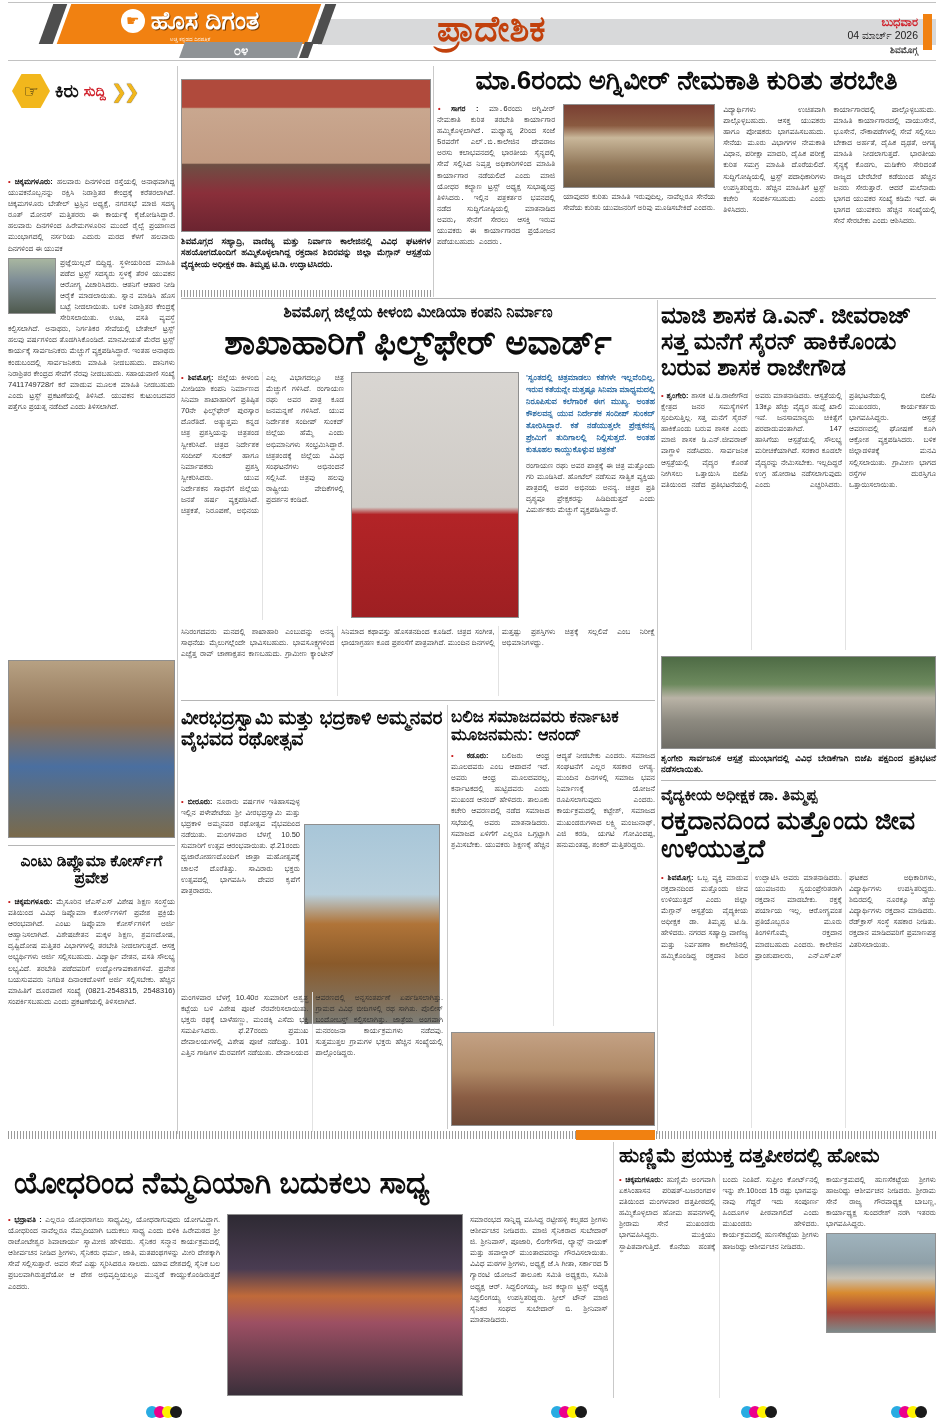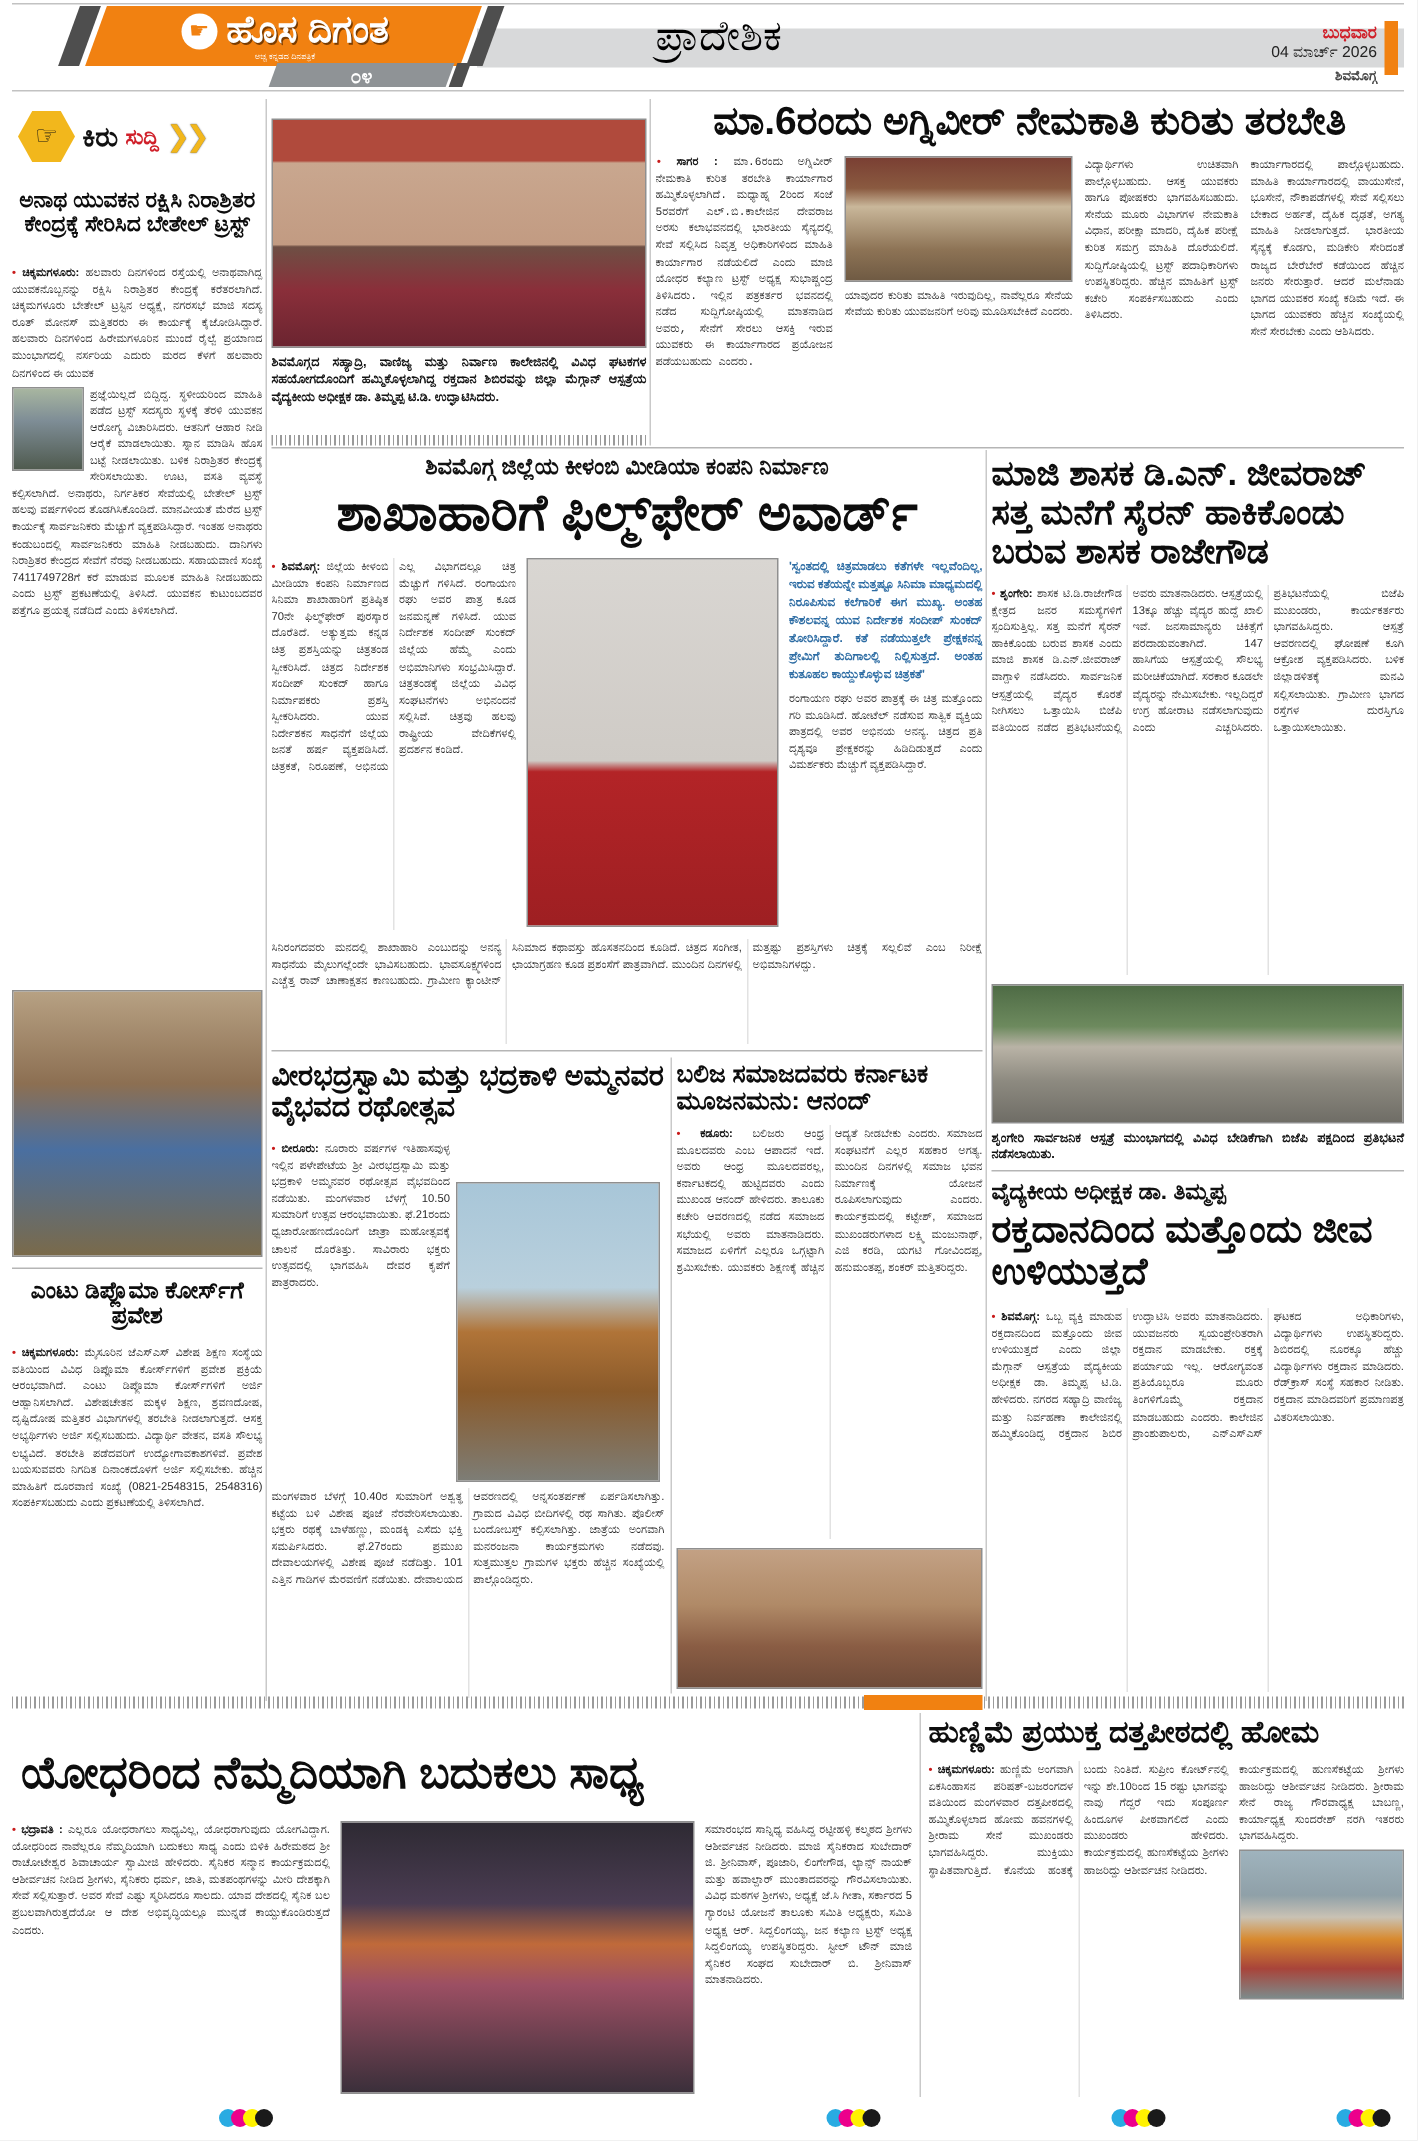--- a/index.html
+++ b/index.html
@@ -2,21 +2,21 @@
 <html><head>
 <meta charset="utf-8">
 <style>
   html,body{margin:0;padding:0;background:#e8e8e8;}
   .sheet{position:relative;width:945px;height:1427px;background:#ffffff;margin:0 auto;
          font-family:"Liberation Sans","DejaVu Sans",sans-serif;color:#1a1a1a;overflow:hidden;}
   .abs{position:absolute;}
   
   .hairline{position:absolute;border-top:1px solid #c2c2c2;height:0;}
   .mast-strip{position:absolute;background:#d8d9da;}
-  .section-title{position:absolute;font-size:28px;font-weight:normal;color:#000000;letter-spacing:0;}
+  .section-title{position:absolute;font-size:36px;font-weight:bold;color:#c2410c;letter-spacing:0;}
   .skew{transform:skewX(-20deg);}
   .logo-para{position:absolute;background:#f18111;}
   .dark-sliver{position:absolute;background:#4e4e4e;}
   .gray-para{position:absolute;background:#8f9396;}
   .logo-content{position:absolute;text-align:center;color:#fff;}
   .logo-row{display:flex;align-items:center;justify-content:center;gap:6px;}
   .logo-circle{width:24px;height:24px;border-radius:50%;background:#fff;color:#f18111;
                font-size:15px;line-height:24px;text-align:center;font-weight:bold;}
   .logo-text{font-size:25px;font-weight:bold;color:#fff;text-shadow:1px 1px 0 #7a3c00;text-align:right;}
   .logo-tagline{font-size:5.5px;color:#fff;margin-top:0px;}
@@ -93,21 +93,20 @@
   <div class="vrule" style="left:447px;top:705px;height:424px;"></div>
   <div class="vrule" style="left:613px;top:1142px;height:256px;"></div>
 
   <div class="kiru" style="left:12px;top:74px;">
     <span class="hexa">☞</span>
     <span class="kiru-black">ಕಿರು</span>
     <span class="kiru-red">ಸುದ್ದಿ</span>
     <span class="chev">❯❯</span>
   </div>
 
-  <div class="abs headline center" style="left:8px;top:126px;width:167px;font-size:14.5px;">ಅನಾಥ ಯುವಕನ ರಕ್ಷಿಸಿ ನಿರಾಶ್ರಿತರ ಕೇಂದ್ರಕ್ಕೆ ಸೇರಿಸಿದ ಬೇತೇಲ್ ಟ್ರಸ್ಟ್</div>
   <div class="abs body" style="left:8px;top:176px;width:167px;height:480px;overflow:hidden;">
     <span class="dl">ಚಿಕ್ಕಮಗಳೂರು:</span>
     <span>ಹಲವಾರು ದಿನಗಳಿಂದ ರಸ್ತೆಯಲ್ಲಿ ಅನಾಥವಾಗಿದ್ದ ಯುವಕನೊಬ್ಬನನ್ನು ರಕ್ಷಿಸಿ ನಿರಾಶ್ರಿತರ ಕೇಂದ್ರಕ್ಕೆ ಕರೆತರಲಾಗಿದೆ. ಚಿಕ್ಕಮಗಳೂರು ಬೇತೇಲ್ ಟ್ರಸ್ಟಿನ ಅಧ್ಯಕ್ಷೆ, ನಗರಸಭೆ ಮಾಜಿ ಸದಸ್ಯ ರೂತ್ ಮೋನಸ್ ಮತ್ತಿತರರು ಈ ಕಾರ್ಯಕ್ಕೆ ಕೈಜೋಡಿಸಿದ್ದಾರೆ. ಹಲವಾರು ದಿನಗಳಿಂದ ಹಿರೇಮಗಳೂರಿನ ಮುಂದೆ ರೈಲ್ವೆ ಪ್ರಯಾಣದ ಮುಂಭಾಗದಲ್ಲಿ ನರ್ಸರಿಯ ಎದುರು ಮರದ ಕೆಳಗೆ ಹಲವಾರು ದಿನಗಳಿಂದ ಈ ಯುವಕ</span>
     <div style="margin-top:3px;">
       <span class="photo" style="float:left;width:48px;height:56px;margin:1px 4px 2px 0;background:linear-gradient(180deg,#a8b6a0 0%,#7e8d96 40%,#4f5a4e 100%);"></span>
       <span>ಪ್ರಜ್ಞೆಯಿಲ್ಲದೆ ಬಿದ್ದಿದ್ದ. ಸ್ಥಳೀಯರಿಂದ ಮಾಹಿತಿ ಪಡೆದ ಟ್ರಸ್ಟ್ ಸದಸ್ಯರು ಸ್ಥಳಕ್ಕೆ ತೆರಳಿ ಯುವಕನ ಆರೋಗ್ಯ ವಿಚಾರಿಸಿದರು. ಆತನಿಗೆ ಆಹಾರ ನೀಡಿ ಆರೈಕೆ ಮಾಡಲಾಯಿತು. ಸ್ನಾನ ಮಾಡಿಸಿ ಹೊಸ ಬಟ್ಟೆ ನೀಡಲಾಯಿತು. ಬಳಿಕ ನಿರಾಶ್ರಿತರ ಕೇಂದ್ರಕ್ಕೆ ಸೇರಿಸಲಾಯಿತು. ಊಟ, ವಸತಿ ವ್ಯವಸ್ಥೆ ಕಲ್ಪಿಸಲಾಗಿದೆ. ಅನಾಥರು, ನಿರ್ಗತಿಕರ ಸೇವೆಯಲ್ಲಿ ಬೇತೇಲ್ ಟ್ರಸ್ಟ್ ಹಲವು ವರ್ಷಗಳಿಂದ ತೊಡಗಿಸಿಕೊಂಡಿದೆ. ಮಾನವೀಯತೆ ಮೆರೆದ ಟ್ರಸ್ಟ್ ಕಾರ್ಯಕ್ಕೆ ಸಾರ್ವಜನಿಕರು ಮೆಚ್ಚುಗೆ ವ್ಯಕ್ತಪಡಿಸಿದ್ದಾರೆ. ಇಂತಹ ಅನಾಥರು ಕಂಡುಬಂದಲ್ಲಿ ಸಾರ್ವಜನಿಕರು ಮಾಹಿತಿ ನೀಡಬಹುದು. ದಾನಿಗಳು ನಿರಾಶ್ರಿತರ ಕೇಂದ್ರದ ಸೇವೆಗೆ ನೆರವು ನೀಡಬಹುದು. ಸಹಾಯವಾಣಿ ಸಂಖ್ಯೆ 7411749728ಗೆ ಕರೆ ಮಾಡುವ ಮೂಲಕ ಮಾಹಿತಿ ನೀಡಬಹುದು ಎಂದು ಟ್ರಸ್ಟ್ ಪ್ರಕಟಣೆಯಲ್ಲಿ ತಿಳಿಸಿದೆ. ಯುವಕನ ಕುಟುಂಬದವರ ಪತ್ತೆಗೂ ಪ್ರಯತ್ನ ನಡೆದಿದೆ ಎಂದು ತಿಳಿಸಲಾಗಿದೆ.</span>
     </div>
   </div>
   <div class="abs photo" style="left:8px;top:660px;width:167px;height:178px;background:linear-gradient(180deg,#b7a183 0%,#8c6f52 35%,#4a6fa0 60%,#7a6a4a 100%);"></div>
   <div class="hrule" style="left:8px;top:845px;width:167px;"></div>
@@ -155,21 +154,21 @@
   <div class="abs headline" style="left:661px;top:303px;width:275px;font-size:23px;">ಮಾಜಿ ಶಾಸಕ ಡಿ.ಎನ್. ಜೀವರಾಜ್ ಸತ್ತ ಮನೆಗೆ ಸೈರನ್ ಹಾಕಿಕೊಂಡು ಬರುವ ಶಾಸಕ ರಾಜೇಗೌಡ</div>
   <div class="abs body cols3" style="left:661px;top:390px;width:275px;height:260px;overflow:hidden;">
     <span class="dl">ಶೃಂಗೇರಿ:</span>
     <span>ಶಾಸಕ ಟಿ.ಡಿ.ರಾಜೇಗೌಡ ಕ್ಷೇತ್ರದ ಜನರ ಸಮಸ್ಯೆಗಳಿಗೆ ಸ್ಪಂದಿಸುತ್ತಿಲ್ಲ. ಸತ್ತ ಮನೆಗೆ ಸೈರನ್ ಹಾಕಿಕೊಂಡು ಬರುವ ಶಾಸಕ ಎಂದು ಮಾಜಿ ಶಾಸಕ ಡಿ.ಎನ್.ಜೀವರಾಜ್ ವಾಗ್ದಾಳಿ ನಡೆಸಿದರು. ಸಾರ್ವಜನಿಕ ಆಸ್ಪತ್ರೆಯಲ್ಲಿ ವೈದ್ಯರ ಕೊರತೆ ನೀಗಿಸಲು ಒತ್ತಾಯಿಸಿ ಬಿಜೆಪಿ ವತಿಯಿಂದ ನಡೆದ ಪ್ರತಿಭಟನೆಯಲ್ಲಿ ಅವರು ಮಾತನಾಡಿದರು. ಆಸ್ಪತ್ರೆಯಲ್ಲಿ 13ಕ್ಕೂ ಹೆಚ್ಚು ವೈದ್ಯರ ಹುದ್ದೆ ಖಾಲಿ ಇವೆ. ಜನಸಾಮಾನ್ಯರು ಚಿಕಿತ್ಸೆಗೆ ಪರದಾಡುವಂತಾಗಿದೆ. 147 ಹಾಸಿಗೆಯ ಆಸ್ಪತ್ರೆಯಲ್ಲಿ ಸೌಲಭ್ಯ ಮರೀಚಿಕೆಯಾಗಿದೆ. ಸರಕಾರ ಕೂಡಲೇ ವೈದ್ಯರನ್ನು ನೇಮಿಸಬೇಕು. ಇಲ್ಲದಿದ್ದರೆ ಉಗ್ರ ಹೋರಾಟ ನಡೆಸಲಾಗುವುದು ಎಂದು ಎಚ್ಚರಿಸಿದರು. ಪ್ರತಿಭಟನೆಯಲ್ಲಿ ಬಿಜೆಪಿ ಮುಖಂಡರು, ಕಾರ್ಯಕರ್ತರು ಭಾಗವಹಿಸಿದ್ದರು. ಆಸ್ಪತ್ರೆ ಆವರಣದಲ್ಲಿ ಘೋಷಣೆ ಕೂಗಿ ಆಕ್ರೋಶ ವ್ಯಕ್ತಪಡಿಸಿದರು. ಬಳಿಕ ಜಿಲ್ಲಾಡಳಿತಕ್ಕೆ ಮನವಿ ಸಲ್ಲಿಸಲಾಯಿತು. ಗ್ರಾಮೀಣ ಭಾಗದ ರಸ್ತೆಗಳ ದುರಸ್ತಿಗೂ ಒತ್ತಾಯಿಸಲಾಯಿತು.</span>
   </div>
   <div class="abs photo" style="left:661px;top:656px;width:275px;height:93px;background:linear-gradient(180deg,#4e6b45 0%,#6d8a5e 30%,#b9b3a6 45%,#8d8a80 70%,#6f6d66 100%);"></div>
   <div class="abs caption" style="left:661px;top:753px;width:275px;">ಶೃಂಗೇರಿ ಸಾರ್ವಜನಿಕ ಆಸ್ಪತ್ರೆ ಮುಂಭಾಗದಲ್ಲಿ ವಿವಿಧ ಬೇಡಿಕೆಗಾಗಿ ಬಿಜೆಪಿ ಪಕ್ಷದಿಂದ ಪ್ರತಿಭಟನೆ ನಡೆಸಲಾಯಿತು.</div>
   <div class="hrule" style="left:661px;top:780px;width:275px;"></div>
 
   <div class="abs headline" style="left:181px;top:707px;width:262px;font-size:19px;">ವೀರಭದ್ರಸ್ವಾಮಿ ಮತ್ತು ಭದ್ರಕಾಳಿ ಅಮ್ಮನವರ ವೈಭವದ ರಥೋತ್ಸವ</div>
-  <div class="abs flexrow" style="left:181px;top:760px;width:262px;gap:4px;">
+  <div class="abs flexrow" style="left:181px;top:796px;width:262px;gap:4px;">
     <div class="body" style="width:119px;height:200px;overflow:hidden;">
       <span class="dl">ಬೀರೂರು:</span>
       <span>ನೂರಾರು ವರ್ಷಗಳ ಇತಿಹಾಸವುಳ್ಳ ಇಲ್ಲಿನ ಪಳೇಪೇಟೆಯ ಶ್ರೀ ವೀರಭದ್ರಸ್ವಾಮಿ ಮತ್ತು ಭದ್ರಕಾಳಿ ಅಮ್ಮನವರ ರಥೋತ್ಸವ ವೈಭವದಿಂದ ನಡೆಯಿತು. ಮಂಗಳವಾರ ಬೆಳಗ್ಗೆ 10.50 ಸುಮಾರಿಗೆ ಉತ್ಸವ ಆರಂಭವಾಯಿತು. ಫೆ.21ರಂದು ಧ್ವಜಾರೋಹಣದೊಂದಿಗೆ ಜಾತ್ರಾ ಮಹೋತ್ಸವಕ್ಕೆ ಚಾಲನೆ ದೊರೆತಿತ್ತು. ಸಾವಿರಾರು ಭಕ್ತರು ಉತ್ಸವದಲ್ಲಿ ಭಾಗವಹಿಸಿ ದೇವರ ಕೃಪೆಗೆ ಪಾತ್ರರಾದರು.</span>
     </div>
     <div class="photo" style="width:136px;height:200px;margin-top:28px;background:linear-gradient(180deg,#a8c6d8 0%,#b9d0dd 35%,#b07438 50%,#8a5a2a 70%,#7d7d76 100%);"></div>
   </div>
   <div class="abs body cols2" style="left:181px;top:992px;width:262px;height:140px;overflow:hidden;">ಮಂಗಳವಾರ ಬೆಳಗ್ಗೆ 10.40ರ ಸುಮಾರಿಗೆ ಅಶ್ವತ್ಥ ಕಟ್ಟೆಯ ಬಳಿ ವಿಶೇಷ ಪೂಜೆ ನೆರವೇರಿಸಲಾಯಿತು. ಭಕ್ತರು ರಥಕ್ಕೆ ಬಾಳೆಹಣ್ಣು, ಮಂಡಕ್ಕಿ ಎಸೆದು ಭಕ್ತಿ ಸಮರ್ಪಿಸಿದರು. ಫೆ.27ರಂದು ಪ್ರಮುಖ ದೇವಾಲಯಗಳಲ್ಲಿ ವಿಶೇಷ ಪೂಜೆ ನಡೆದಿತ್ತು. 101 ಎತ್ತಿನ ಗಾಡಿಗಳ ಮೆರವಣಿಗೆ ನಡೆಯಿತು. ದೇವಾಲಯದ ಆವರಣದಲ್ಲಿ ಅನ್ನಸಂತರ್ಪಣೆ ಏರ್ಪಡಿಸಲಾಗಿತ್ತು. ಗ್ರಾಮದ ವಿವಿಧ ಬೀದಿಗಳಲ್ಲಿ ರಥ ಸಾಗಿತು. ಪೊಲೀಸ್ ಬಂದೋಬಸ್ತ್ ಕಲ್ಪಿಸಲಾಗಿತ್ತು. ಜಾತ್ರೆಯ ಅಂಗವಾಗಿ ಮನರಂಜನಾ ಕಾರ್ಯಕ್ರಮಗಳು ನಡೆದವು. ಸುತ್ತಮುತ್ತಲ ಗ್ರಾಮಗಳ ಭಕ್ತರು ಹೆಚ್ಚಿನ ಸಂಖ್ಯೆಯಲ್ಲಿ ಪಾಲ್ಗೊಂಡಿದ್ದರು.</div>
 
   <div class="abs headline" style="left:451px;top:707px;width:204px;font-size:16.5px;">ಬಲಿಜ ಸಮಾಜದವರು ಕರ್ನಾಟಕ ಮೂಜನಮನು: ಆನಂದ್</div>
   <div class="abs body cols2" style="left:451px;top:750px;width:204px;height:276px;overflow:hidden;">

